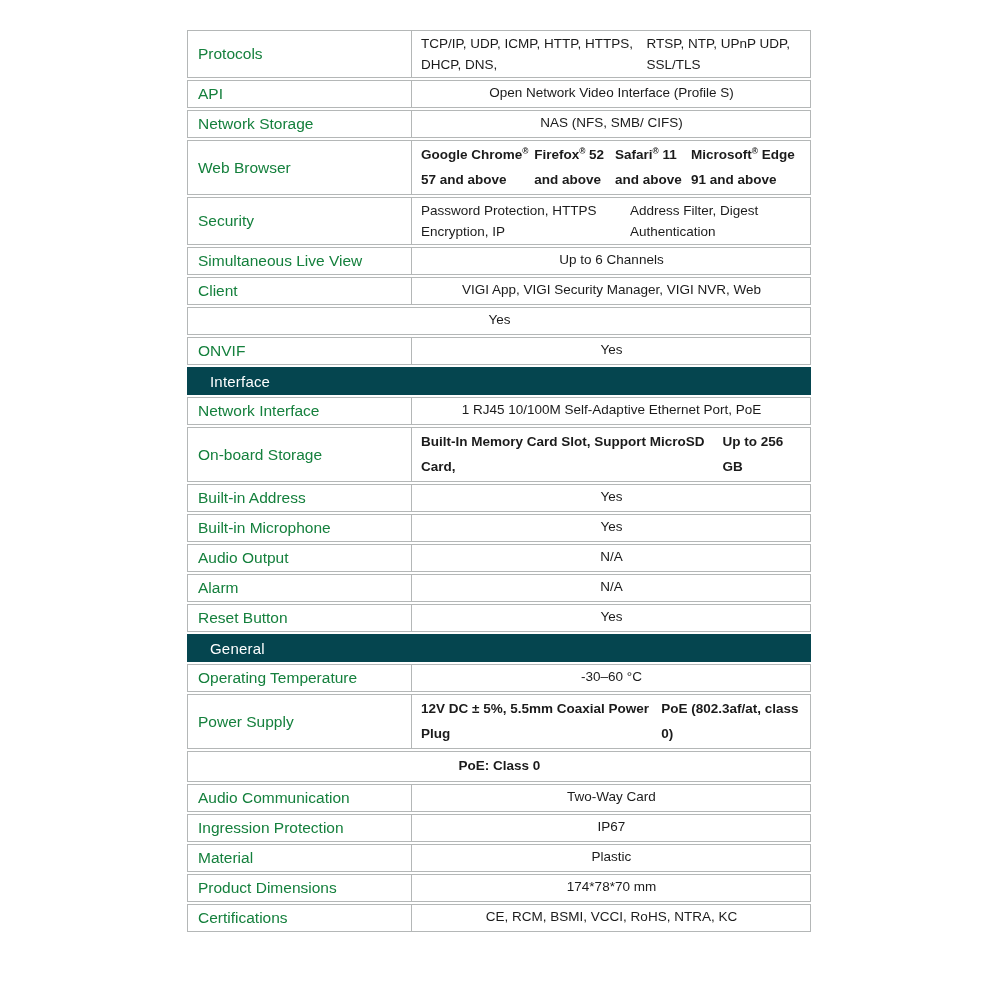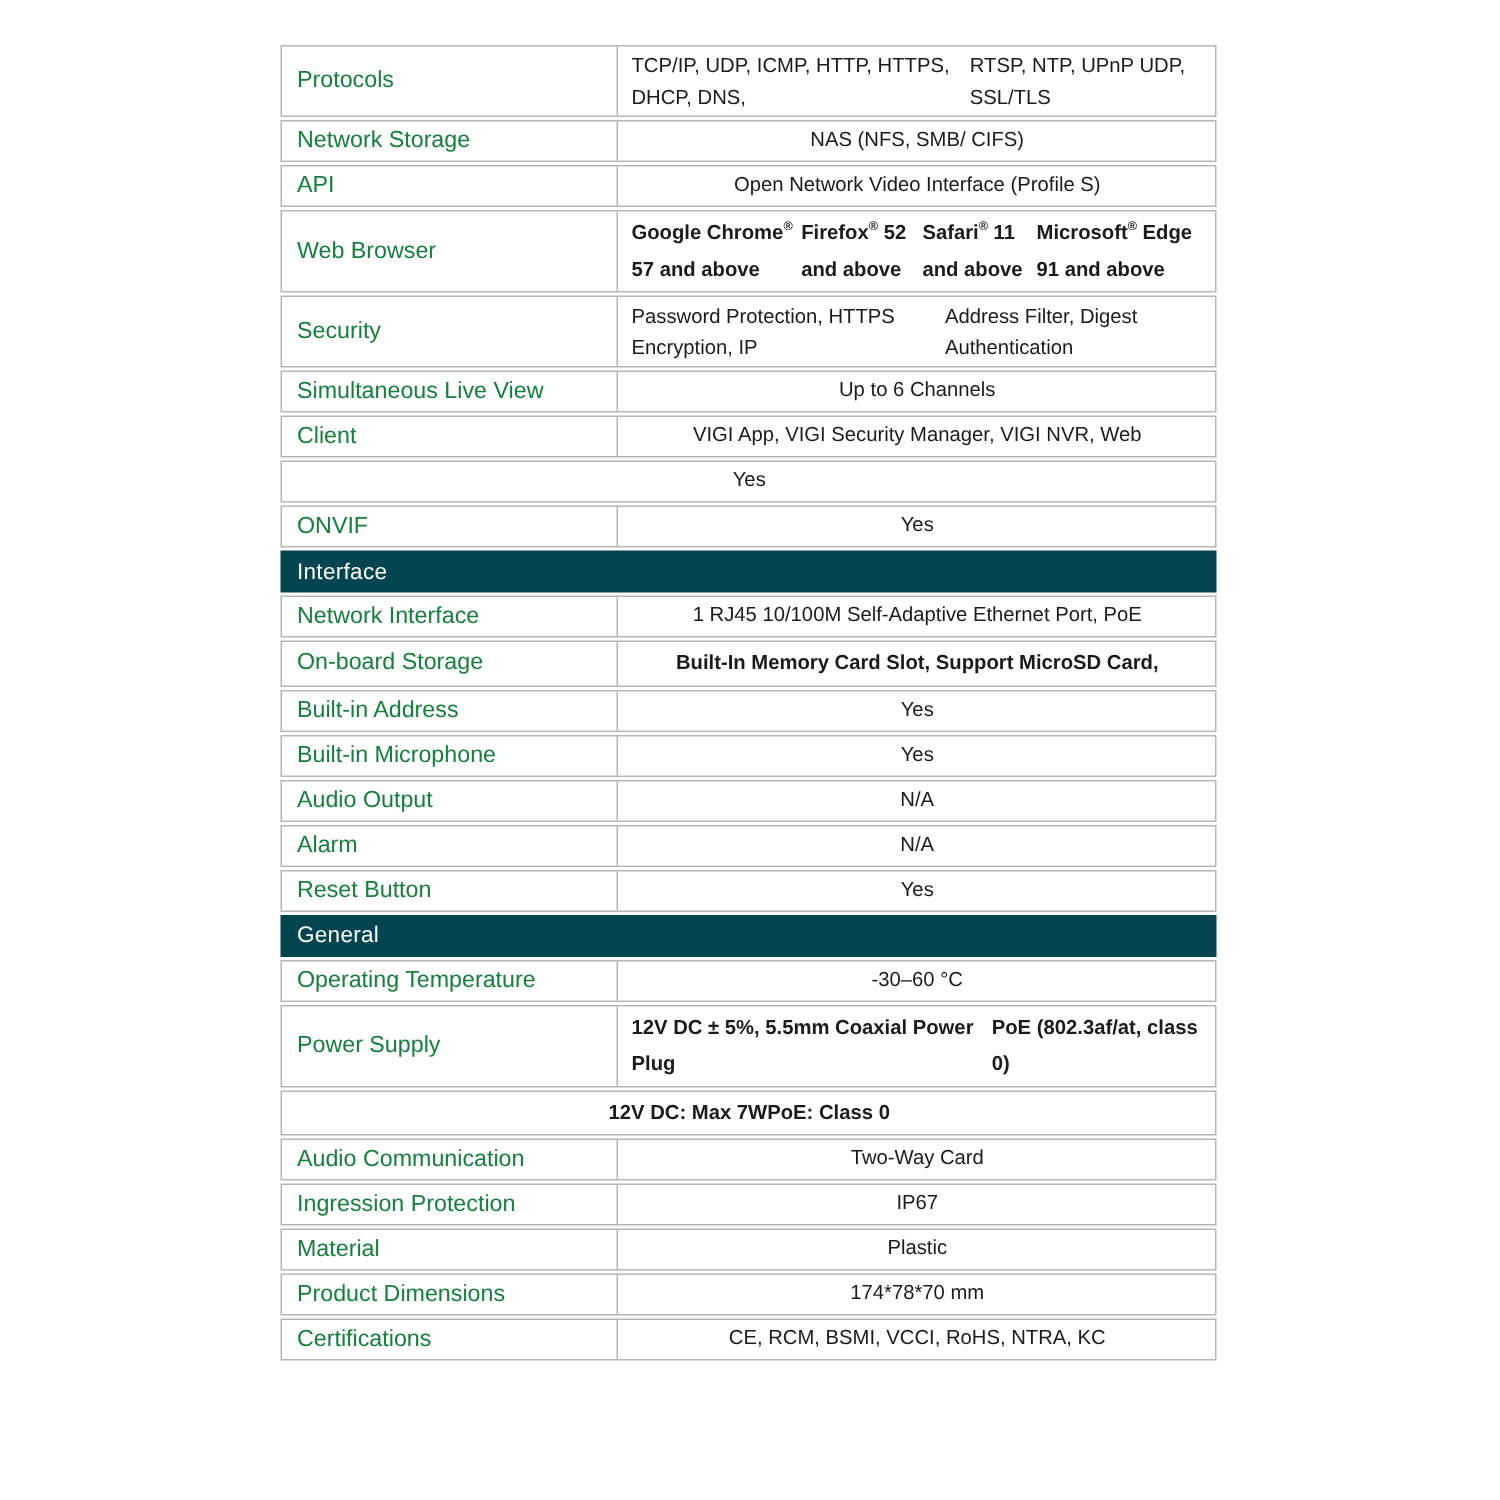--- a/index.html
+++ b/index.html
@@ -25,21 +25,21 @@
     display: flex;
     background: #ffffff;
     border: 1px solid #b4b7b7;
   }
   .row.section {
     background: #05454f;
     color: #ffffff;
     min-height: 28px;
     display: flex;
     align-items: center;
-    padding-left: 11px;
+    padding-left: 23px;
     font-size: 15px;
     letter-spacing: 0.2px;
   }
   .cell-label {
     box-sizing: border-box;
     width: 224px;
     flex: 0 0 224px;
     border-right: 1px solid #b4b7b7;
     padding: 2px 6px 2px 10px;
     display: flex;
@@ -80,29 +80,29 @@
 
 <div class="spec-table">
     <div class="row spec mode-tight">
       <div class="cell-label">Protocols</div>
       <div class="cell-value">
         <div class="line">TCP/IP, UDP, ICMP, HTTP, HTTPS, DHCP, DNS,</div>
         <div class="line">RTSP, NTP, UPnP UDP, SSL/TLS</div>
       </div>
     </div>
     <div class="row spec">
+      <div class="cell-label">API</div>
+      <div class="cell-value">
+        <div class="line">Open Network Video Interface (Profile S)</div>
+      </div>
+    </div>
+    <div class="row spec">
       <div class="cell-label">Network Storage</div>
       <div class="cell-value">
         <div class="line">NAS (NFS, SMB/ CIFS)</div>
-      </div>
-    </div>
-    <div class="row spec">
-      <div class="cell-label">API</div>
-      <div class="cell-value">
-        <div class="line">Open Network Video Interface (Profile S)</div>
       </div>
     </div>
     <div class="row spec mode-spaced">
       <div class="cell-label">Web Browser</div>
       <div class="cell-value">
         <div class="line">Google Chrome<sup>®</sup> 57 and above</div>
         <div class="line">Firefox<sup>®</sup> 52 and above</div>
         <div class="line">Safari<sup>®</sup> 11 and above</div>
         <div class="line">Microsoft<sup>®</sup> Edge 91 and above</div>
       </div>
@@ -141,20 +141,21 @@
     <div class="row spec">
       <div class="cell-label">Network Interface</div>
       <div class="cell-value">
         <div class="line">1 RJ45 10/100M Self-Adaptive Ethernet Port, PoE</div>
       </div>
     </div>
     <div class="row spec mode-spaced">
       <div class="cell-label">On-board Storage</div>
       <div class="cell-value">
         <div class="line">Built-In Memory Card Slot, Support MicroSD Card,</div>
+        <div class="line">Up to 256 GB</div>
       </div>
     </div>
     <div class="row spec">
       <div class="cell-label">Built-in Address</div>
       <div class="cell-value">
         <div class="line">Yes</div>
       </div>
     </div>
     <div class="row spec">
       <div class="cell-label">Built-in Microphone</div>
@@ -189,21 +190,20 @@
     </div>
     <div class="row spec mode-spaced">
       <div class="cell-label">Power Supply</div>
       <div class="cell-value">
         <div class="line">12V DC ± 5%, 5.5mm Coaxial Power Plug</div>
         <div class="line">PoE (802.3af/at, class 0)</div>
       </div>
     </div>
     <div class="row spec mode-spaced">
       <div class="cell-value">
-        <div class="line">12V DC: Max 7W</div>
         <div class="line">PoE: Class 0</div>
       </div>
     </div>
     <div class="row spec">
       <div class="cell-label">Audio Communication</div>
       <div class="cell-value">
         <div class="line">Two-Way Card</div>
       </div>
     </div>
     <div class="row spec">

